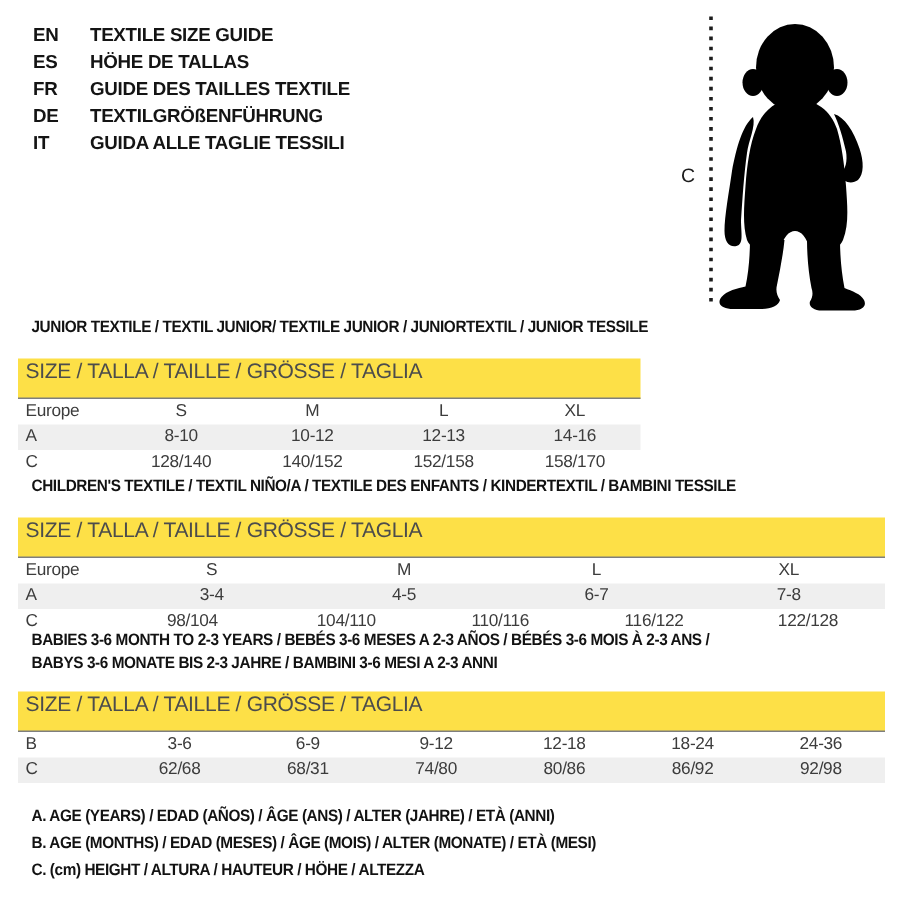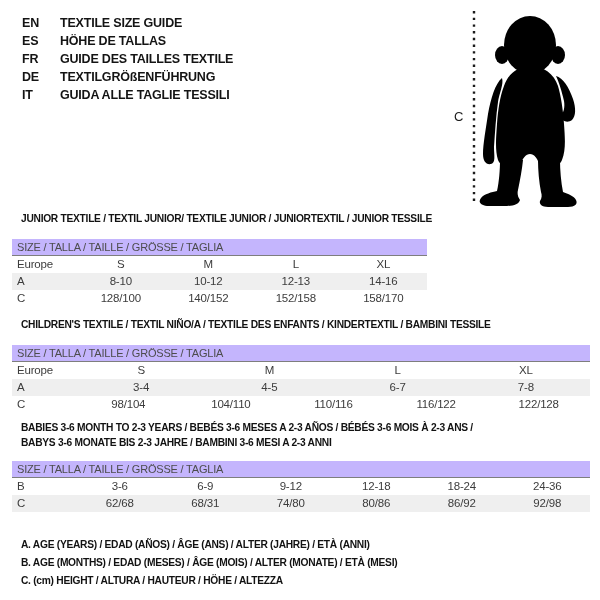--- a/index.html
+++ b/index.html
@@ -34,23 +34,23 @@
   #title-1 { top:317px; }
   #title-2 { top:420px; }
 
   
   .size-table { position:absolute; left:12px; }
   #table-0 { top:239px; width:415px; }
   #table-1 { top:345px; width:578px; }
   #table-2 { top:461px; width:578px; }
 
   .size-header {
-    height:17px; line-height:17px; box-sizing:border-box;
-    background:#c4b5fd; border-bottom:1px solid #7e7e7e;
-    color:#4c4c4c; font-size:11px; padding-left:5px;
+    height:27px; line-height:17px; box-sizing:border-box;
+    background:#fde047; border-bottom:1px solid #7e7e7e;
+    color:#4c4c4c; font-size:14px; padding-left:5px;
     letter-spacing:-0.2px; white-space:nowrap;
   }
   .trow {
     display:flex; height:17px; line-height:17px;
     font-size:11.5px; color:#3c3c3c; letter-spacing:-0.2px;
   }
   .trow.shaded { background:#efefef; }
   .tlbl { flex:0 0 65px; width:65px; padding-left:5px; box-sizing:border-box; text-align:left; }
   .tcell { flex:1; text-align:center; }
 
@@ -146,21 +146,21 @@
     </div>
     <div class="trow shaded">
       <span class="tlbl">A</span>
       <span class="tcell">8-10</span>
       <span class="tcell">10-12</span>
       <span class="tcell">12-13</span>
       <span class="tcell">14-16</span>
     </div>
     <div class="trow">
       <span class="tlbl">C</span>
-      <span class="tcell">128/100</span>
+      <span class="tcell">128/140</span>
       <span class="tcell">140/152</span>
       <span class="tcell">152/158</span>
       <span class="tcell">158/170</span>
     </div>
   </div>
 <div class="size-table" id="table-1">
   <div class="size-header">SIZE / TALLA / TAILLE / GRÖSSE / TAGLIA</div>
 <div class="trow">
       <span class="tlbl">Europe</span>
       <span class="tcell">S</span>

